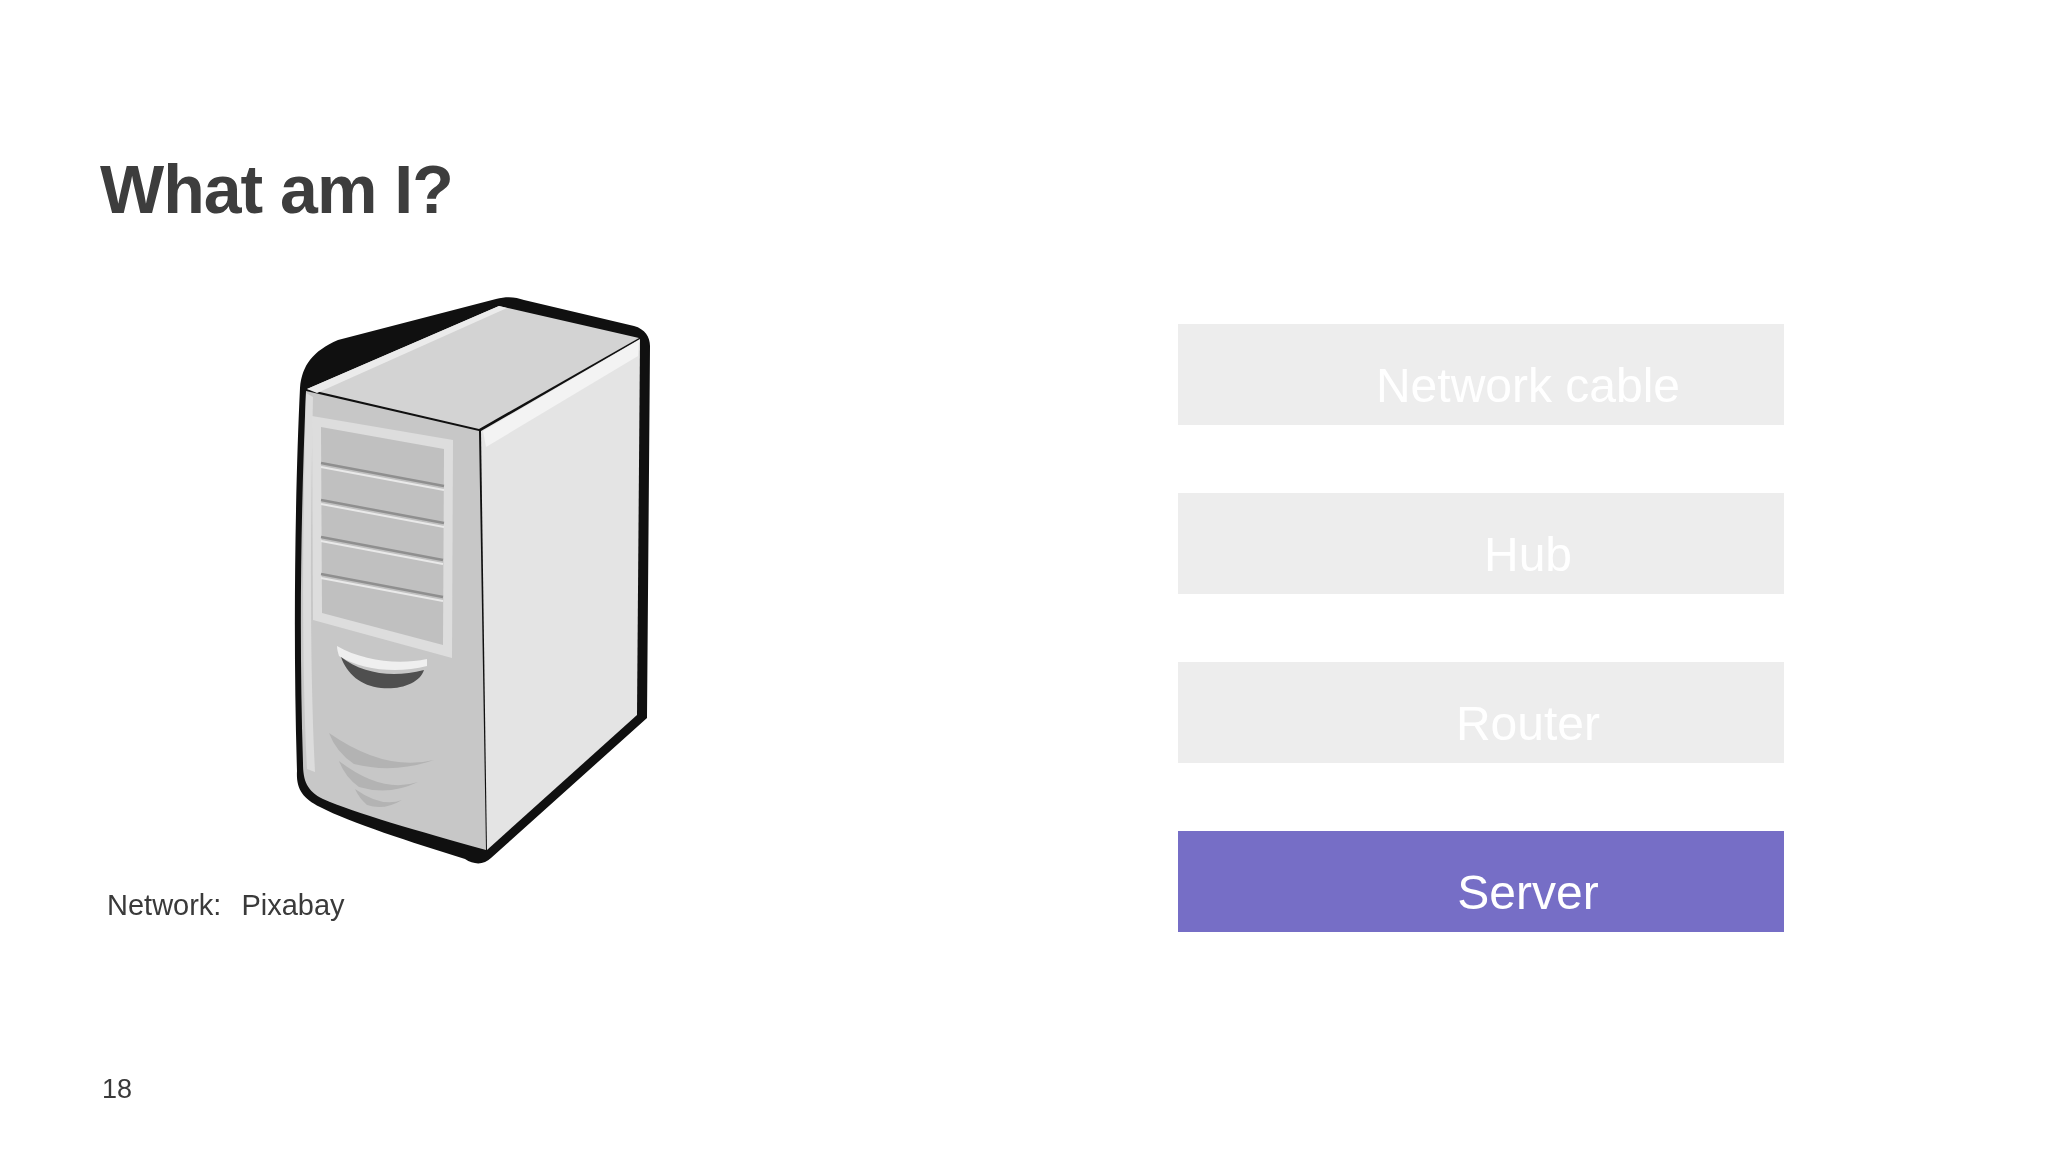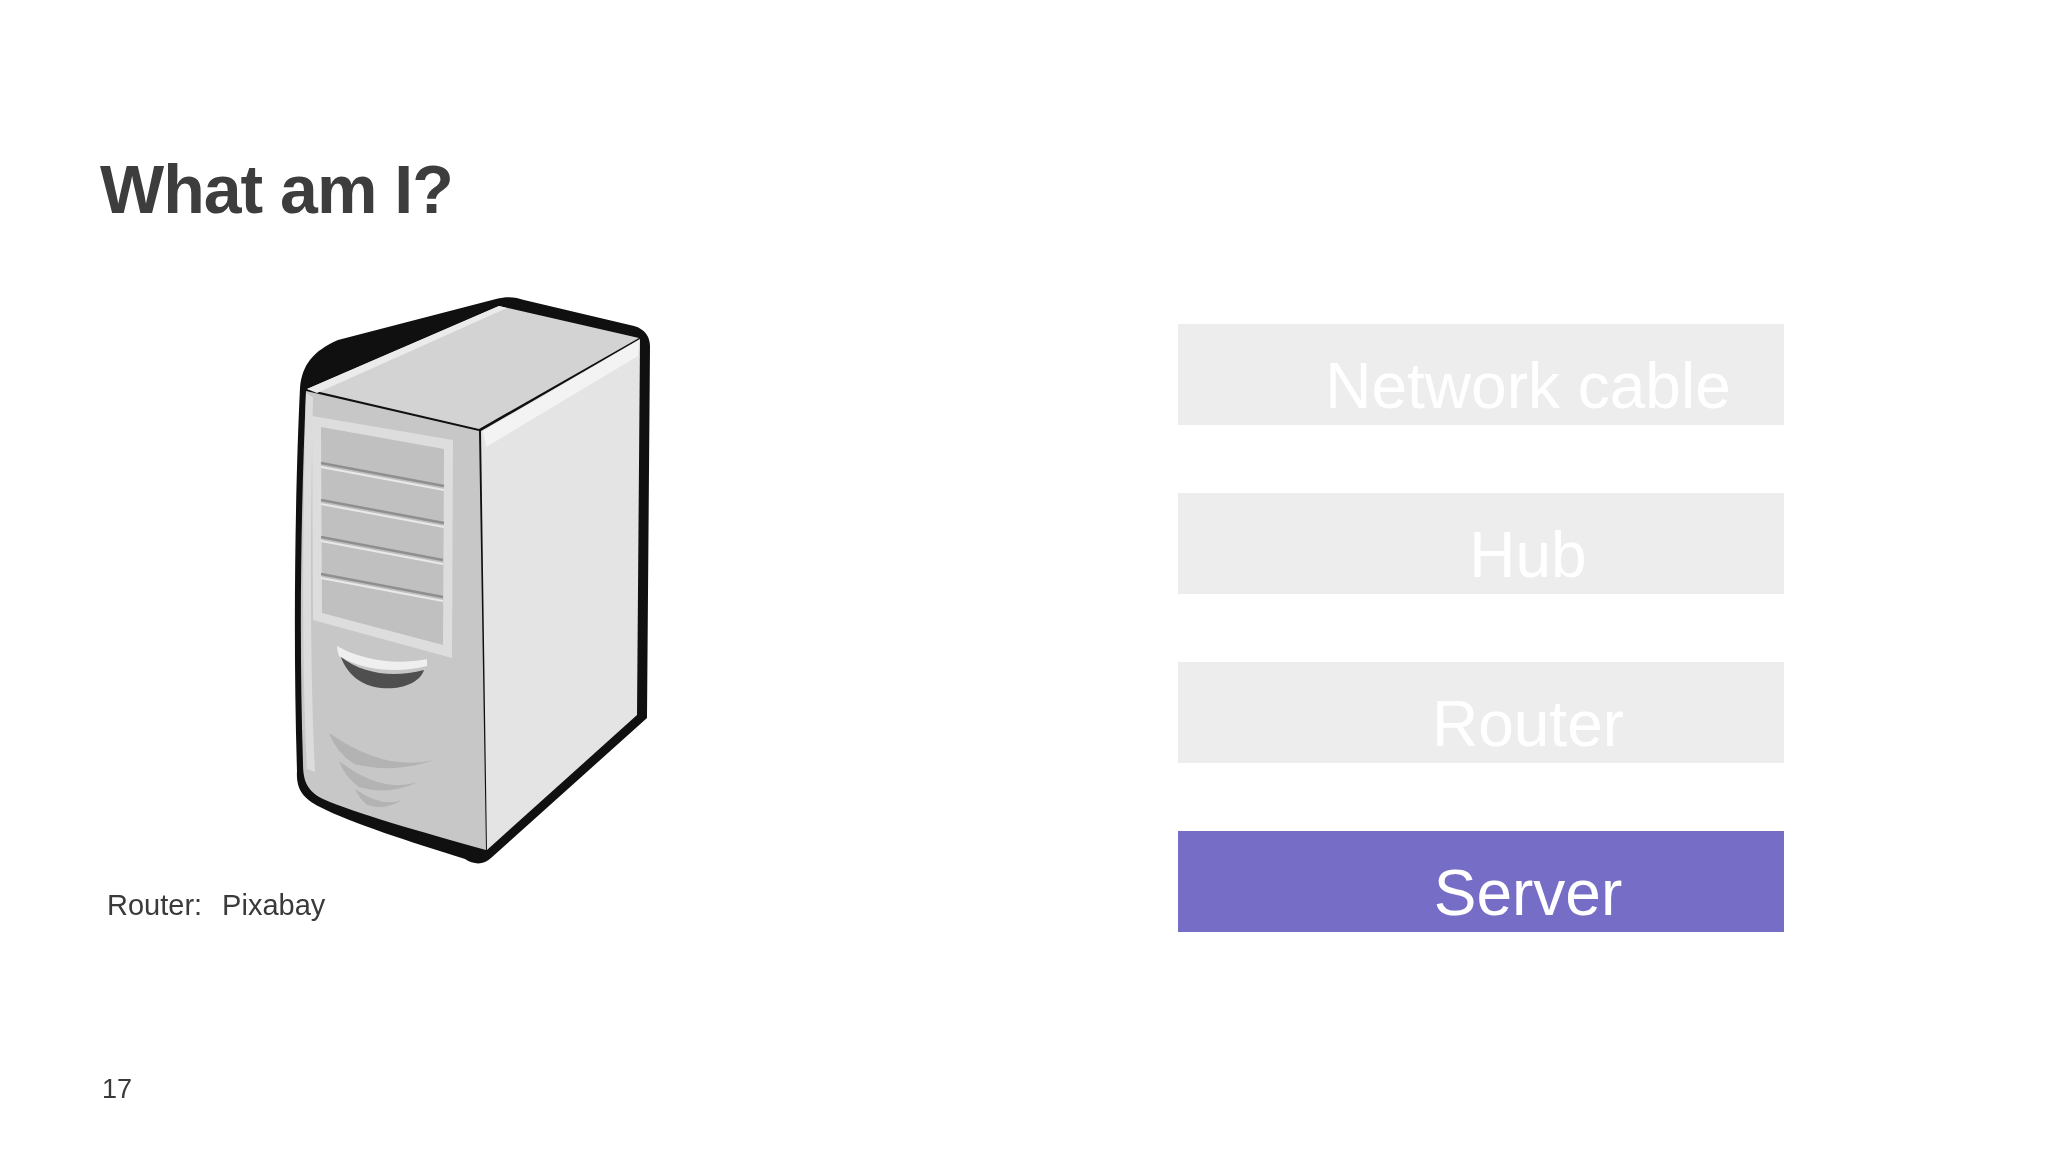--- a/index.html
+++ b/index.html
@@ -47,21 +47,21 @@
   }
   .option{
     width:700px;height:101px;
     margin-bottom:68px;
     background:var(--option-default-bg);
     display:flex;
     align-items:center;
     justify-content:center;
     padding-top:22px;
     box-sizing:border-box;
-    font-size:64px;
+    font-size:48px;
     color:var(--option-text);
     cursor:pointer;
   }
   .option[data-state="selected"]{
     background:var(--option-selected-bg);
   }
   .page-number{
     position:absolute;
     left:102px;top:1074px;
     font-size:27px;
@@ -120,39 +120,39 @@
 
       <g fill="#b3b3b3">
         <path d="M 36,440 Q 92,479 141,467 Q 101,481 61,471 Q 43,459 36,440 Z"></path>
         <path d="M 46,468 Q 89,501 125,489 Q 96,503 66,494 Q 52,484 46,468 Z"></path>
         <path d="M 62,496 Q 89,515 109,507 Q 91,518 74,512 Q 66,505 62,496 Z"></path>
       </g>
     </svg>
   </div>
 
   <div class="credit">
-    <span class="credit-label">Router:</span><span class="credit-value">Pixabay</span>
+    <span class="credit-label">Network:</span><span class="credit-value">Pixabay</span>
   </div>
 
   <div class="options">
     <div class="option" data-state="default">
       <span>Network cable</span>
     </div>
     <div class="option" data-state="default">
       <span>Hub</span>
     </div>
     <div class="option" data-state="default">
       <span>Router</span>
     </div>
     <div class="option" data-state="selected">
       <span>Server</span>
     </div>
   </div>
 
-  <div class="page-number">17</div>
+  <div class="page-number">18</div>
 
   <div class="logo">
     <svg viewBox="0 0 56 104" aria-hidden="true">
 
       <path d="M 28,10 C 14,10 2,26 2,47 C 2,67 13,81 28,81 C 43,81 54,67 54,47
                C 54,26 42,10 28,10 Z" fill="#5CC23D"></path>
 
       <path d="M 2,47 C 2,26 14,10 28,10 C 42,10 54,26 54,47 C 54,49 53.9,51 53.6,53
                Q 26,59 2.4,50 C 2.1,49 2,48 2,47 Z" fill="#42273C"></path>
 

